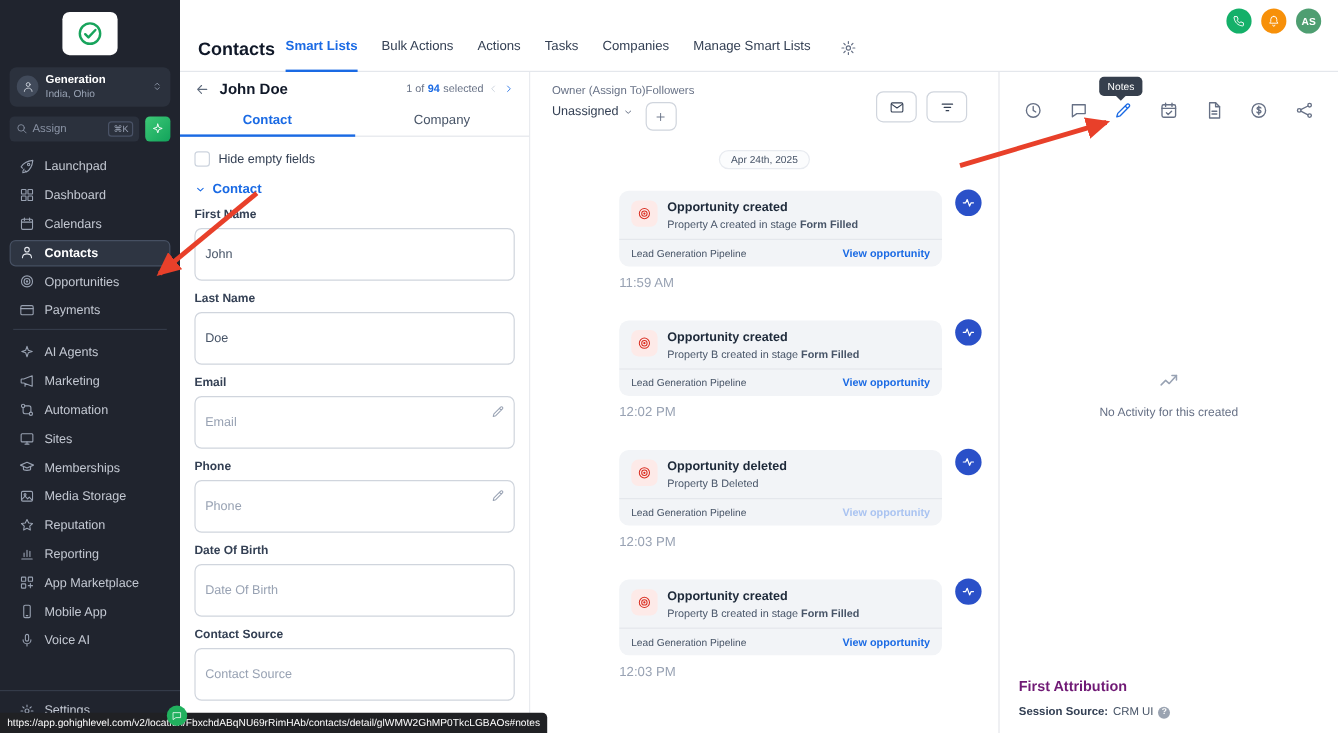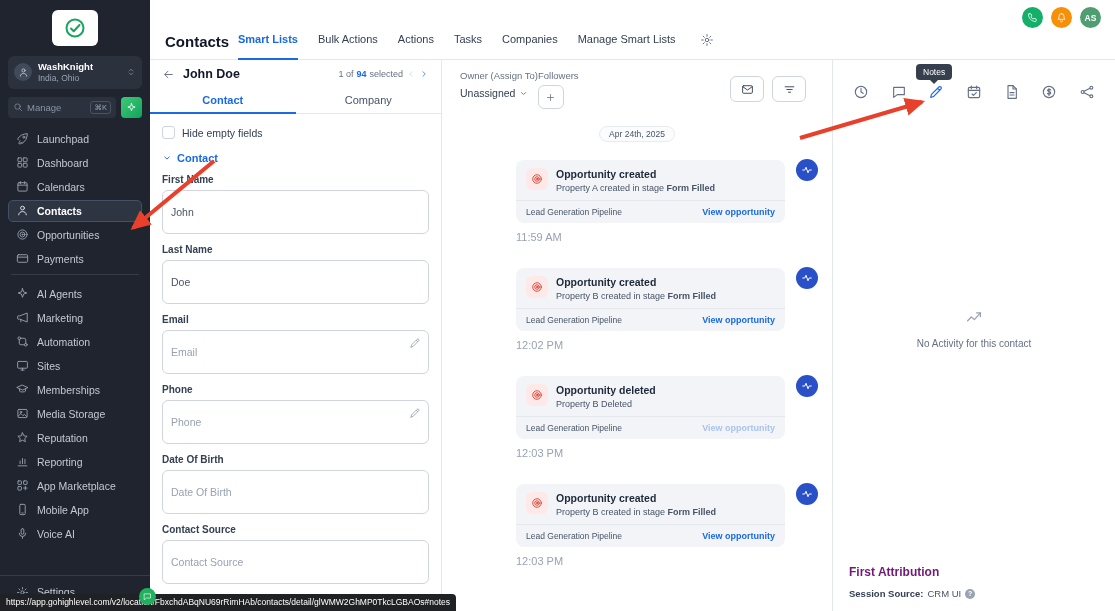--- a/index.html
+++ b/index.html
@@ -298,33 +298,33 @@
         </svg>
     </div>
   </div>
   <div class="account">
     <span class="acc-avatar">
         <svg class="ic">
           <use href="#i-person"></use>
         </svg>
       </span>
     <span>
-      <div class="acc-name">WashKnight</div>
+      <div class="acc-name">Generation</div>
       <div class="acc-loc">India, Ohio</div>
     </span>
     <svg class="ic acc-chev">
         <use href="#i-updown"></use>
       </svg>
   </div>
   <div class="search-row">
     <div class="search-box">
       <svg class="ic">
           <use href="#i-search"></use>
         </svg>
-      <span class="search-ph">Manage</span>
+      <span class="search-ph">Assign</span>
       <span class="kbd">⌘K</span>
     </div>
     <div class="ai-btn">
       <svg class="ic">
           <use href="#i-sparkle"></use>
         </svg>
     </div>
   </div>
   <nav class="nav">
 
@@ -754,21 +754,21 @@
 
           <svg class="ic rp-tool">
             <use href="#i-flow"></use>
           </svg>
 
       </div>
       <div class="rp-empty">
         <svg class="ic">
             <use href="#i-linechart"></use>
           </svg>
-        <div class="rp-empty-text">No Activity for this contact</div>
+        <div class="rp-empty-text">No Activity for this created</div>
       </div>
       <div class="rp-attrib">
         <div class="attrib-title">First Attribution</div>
         <div class="attrib-row">
           <span class="attrib-label">Session Source:</span>
           <span class="attrib-value">CRM UI</span>
           <span class="help-dot">?</span>
         </div>
       </div>
     </section>

